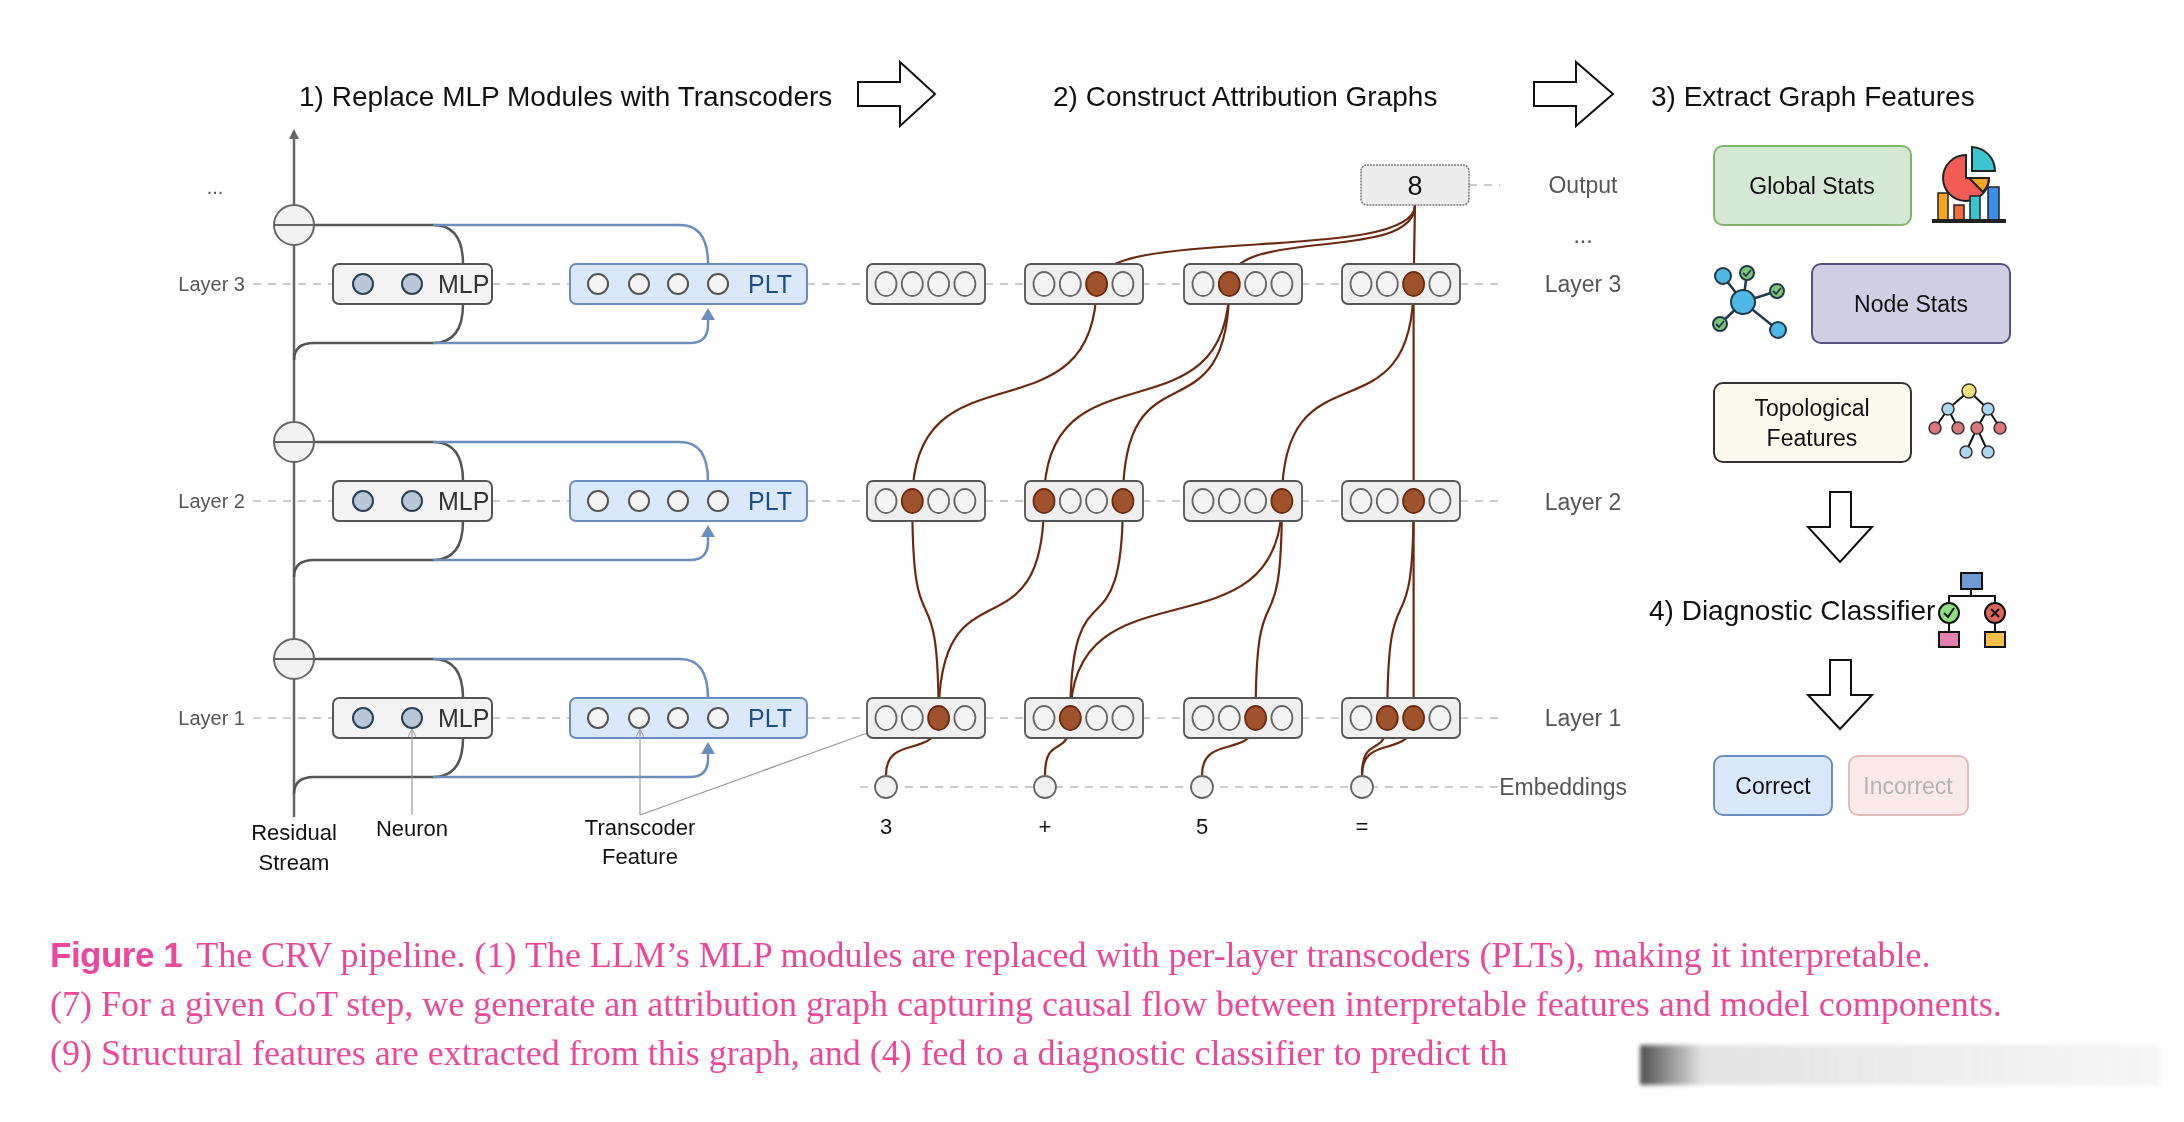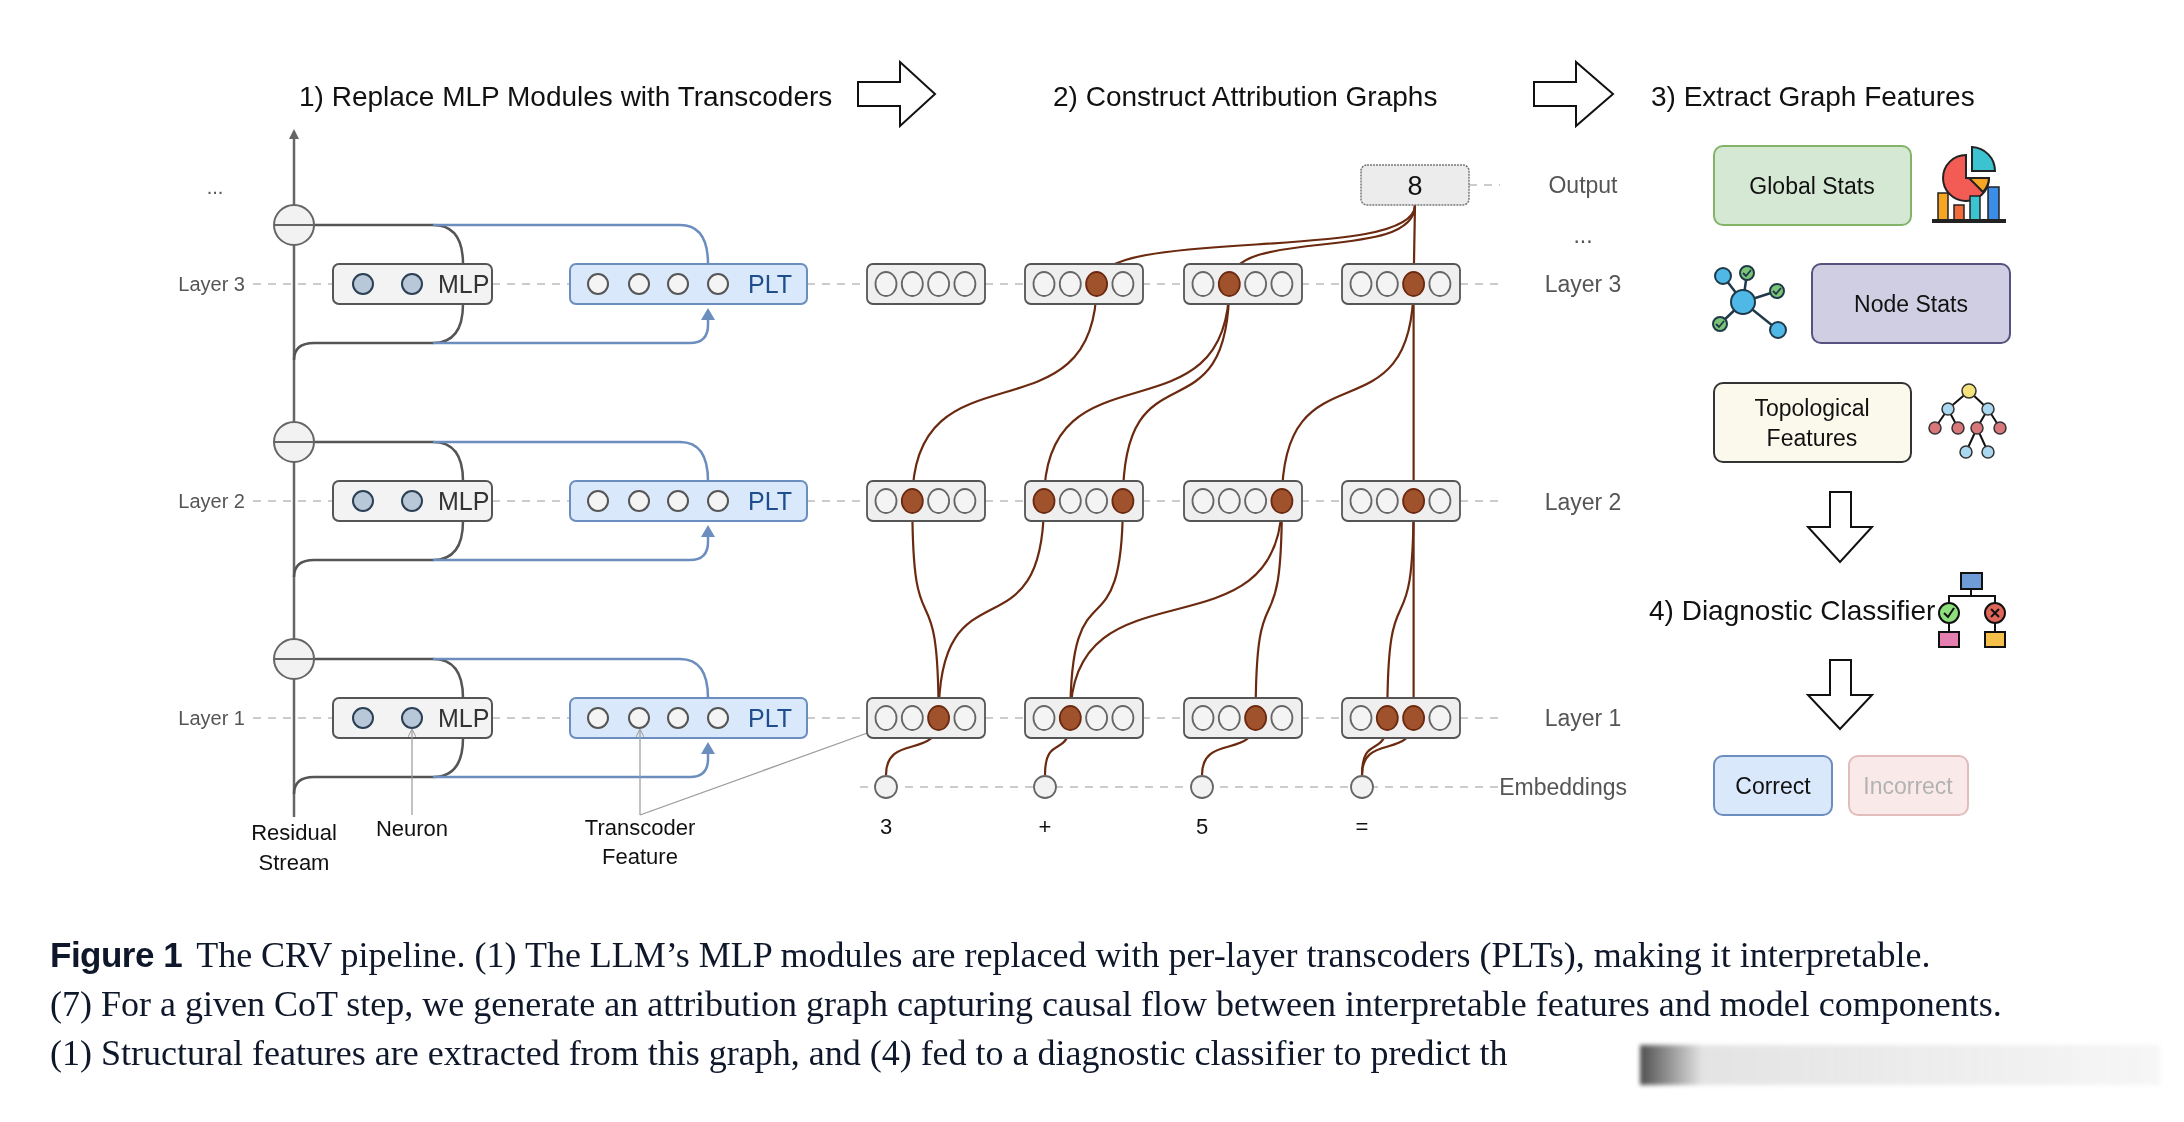--- a/index.html
+++ b/index.html
@@ -4,21 +4,21 @@
 <style>
   html, body { margin:0; padding:0; background:#ffffff; }
   body { width:2184px; height:1122px; position:relative; overflow:hidden; }
   #fig { position:absolute; left:0; top:0; width:2184px; height:900px; }
   svg text { font-family:"Liberation Sans", sans-serif; }
   .title { font-size:28px; fill:#111; }
   .side-label { font-size:20px; fill:#555; }
   .right-label { font-size:23px; fill:#555; }
   .box-text { font-size:23px; fill:#111; }
   .caption { position:absolute; left:50px; top:930px; width:2110px;
-             font-family:"Liberation Serif", serif; font-size:36px; line-height:49px; color:#0f172a; }
+             font-family:"Liberation Serif", serif; font-size:36px; line-height:49px; color:#ec4899; }
   .caption .fig-label { font-family:"Liberation Sans", sans-serif; font-weight:bold; font-size:35px; margin-right:14px; letter-spacing:-0.5px; }
   .caption-line { white-space:nowrap; display:block; }
   .watermark { position:absolute; left:1640px; top:1045px; width:520px; height:40px;
                background:linear-gradient(90deg, rgba(60,60,60,0.9) 0%, rgba(200,200,200,0.5) 12%, rgba(230,230,230,0.35) 100%); filter:blur(2px); }
 </style>
 </head>
 <body>
 
 <svg id="fig" width="2184" height="900" viewBox="0 0 2184 900" xmlns="http://www.w3.org/2000/svg">
   <defs>
@@ -342,15 +342,15 @@
   </g>
   <g opacity="0.75">
     <rect x="1849" y="756" width="119" height="59" rx="9" fill="#f8e3e2" stroke="#d9a8a6" stroke-width="2"></rect>
     <text class="box-text" x="1908" y="794" text-anchor="middle" style="fill:#999">Incorrect</text>
   </g>
 </svg>
 
 <div class="caption">
   <span class="caption-line"><span class="fig-label">Figure 1</span><span>The CRV pipeline. (1) The LLM’s MLP modules are replaced with per-layer transcoders (PLTs), making it interpretable.</span></span>
   <span class="caption-line">(7) For a given CoT step, we generate an attribution graph capturing causal flow between interpretable features and model components.</span>
-  <span class="caption-line">(1) Structural features are extracted from this graph, and (4) fed to a diagnostic classifier to predict th</span>
+  <span class="caption-line">(9) Structural features are extracted from this graph, and (4) fed to a diagnostic classifier to predict th</span>
 </div>
 <div class="watermark"></div>
 
 </body></html>

